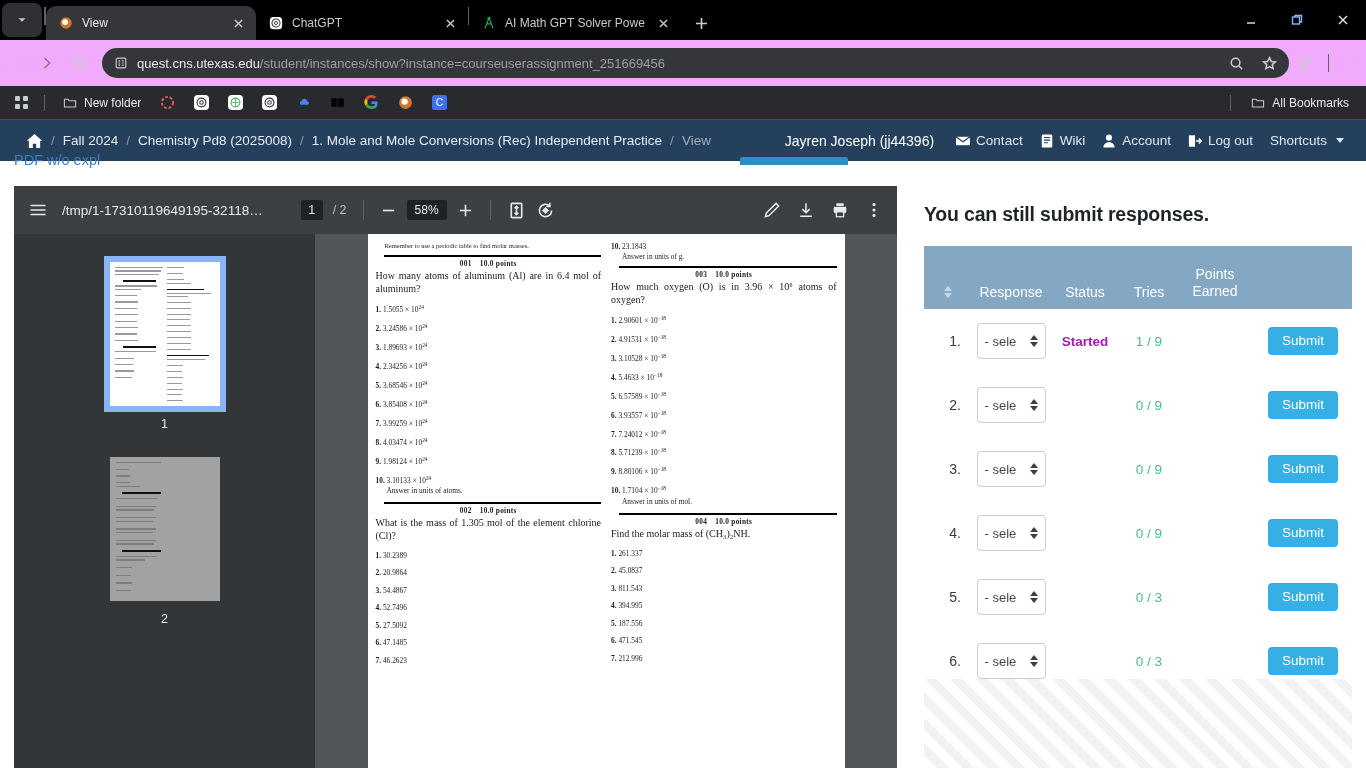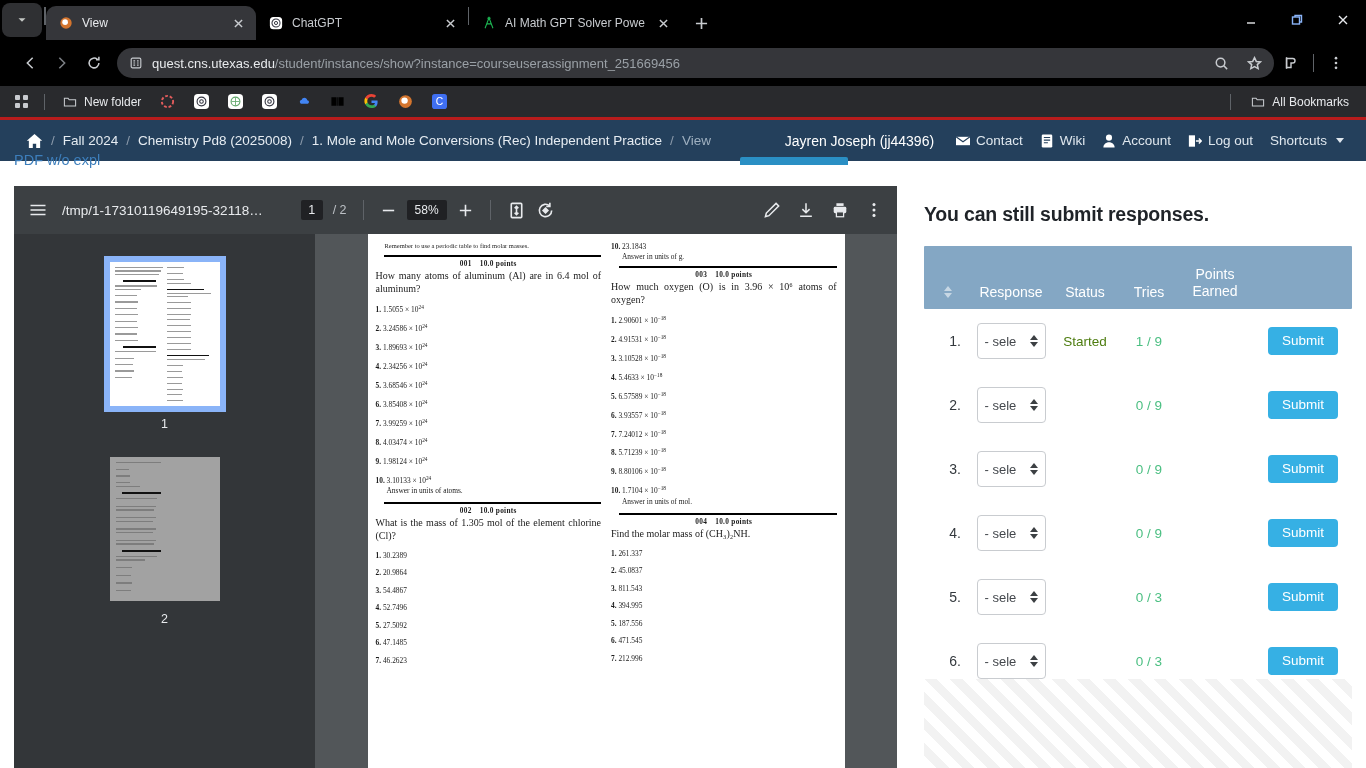--- a/index.html
+++ b/index.html
@@ -47,22 +47,22 @@
   .newtab {
     width: 28px; height: 28px; margin: 0 0 3px 6px; border-radius: 50%;
     display: flex; align-items: center; justify-content: center; flex: 0 0 auto;
   }
   .newtab svg { width: 13px; height: 13px; stroke: #c8cbcf; stroke-width: 1.8; }
   .winctrls { margin-left: auto; display: flex; align-items: center; height: 40px; align-self: flex-start; }
   .winbtn { width: 46px; height: 40px; display: flex; align-items: center; justify-content: center; }
   .winbtn svg { width: 12px; height: 12px; stroke: #e8eaed; stroke-width: 1.4; fill: none; }
 
   .toolbar {
-    height: 46px; background: #000000;
-    display: flex; align-items: center; padding: 0 15px; gap: 2px;
+    height: 46px; background: #f0abfc;
+    display: flex; align-items: center; padding: 0 0; gap: 2px;
   }
   .navbtn { width: 30px; height: 30px; border-radius: 50%; display: flex; align-items: center; justify-content: center; flex: 0 0 auto; }
   .navbtn svg { width: 16px; height: 16px; stroke: #c8cbcf; stroke-width: 1.7; fill: none; }
   .navbtn.dim svg { stroke: #7d8086; }
   .omnibox {
     flex: 1 1 auto; height: 30px; background: #35363a;
     border-radius: 16px; display: flex; align-items: center;
     padding: 0 8px 0 12px; margin-left: 6px; gap: 9px; min-width: 0;
   }
   .omnibox .siteicon svg { width: 14px; height: 14px; stroke: #c8cbcf; fill:none; stroke-width:1.3; display:block; }
@@ -72,21 +72,21 @@
   }
   .urltext b { color: #e8eaed; font-weight: normal; }
   .omnibox .obicon { width: 24px; height: 24px; display: flex; align-items: center; justify-content: center; flex:0 0 auto; }
   .omnibox .obicon svg { width: 15px; height: 15px; stroke: #c8cbcf; fill: none; stroke-width: 1.6; }
   .tbicon { width: 30px; height: 30px; display: flex; align-items: center; justify-content: center; flex: 0 0 auto; }
   .tbicon svg { width: 16px; height: 16px; stroke: #c8cbcf; fill: none; stroke-width: 1.6; }
   .tbsep { width: 1px; height: 18px; background: #5f6368; margin: 0 5px; }
 
   .bookmarks {
     height: 34px; background: #292a2d; display: flex; align-items: center;
-    padding: 0 10px; gap: 4px; border-bottom: 3px solid #b91c1c;
+    padding: 0 10px; gap: 4px; border-bottom: 1px solid #b91c1c;
   }
   .bmgrid { width: 24px; height: 24px; display:flex; align-items:center; justify-content:center; }
   .bmgrid svg { width: 14px; height: 14px; fill: #c8cbcf; }
   .bmsep { width: 1px; height: 16px; background: #5f6368; margin: 0 6px; }
   .bmitem { display: flex; align-items: center; gap: 6px; padding: 3px 7px; border-radius: 4px; color: #e8eaed; font-size: 12px; }
   .bmicon { width: 16px; height: 16px; flex: 0 0 auto; display:flex; align-items:center; justify-content:center; }
   .bmright { margin-left: auto; display: flex; align-items: center; gap: 6px; }
 
   
   .page { position: relative; width: 1366px; height: 648px; background: #ffffff; overflow: hidden; }
@@ -188,21 +188,21 @@
   .c-sel { width: 80px; justify-content: center; }
   .selbox {
     width: 69px; height: 36px; border: 1px solid #c9ccd0; border-radius: 4px;
     background: #fff; display: flex; align-items: center;
     padding: 0 7px; font-size: 13px; color: #44484d; gap: 4px; overflow: hidden;
   }
   .selbox .sltxt { white-space: nowrap; overflow: hidden; }
   .selspin { margin-left: auto; display: flex; flex-direction: column; gap: 2px; flex:0 0 auto; }
   .selspin .up { width:0;height:0;border-left:4px solid transparent;border-right:4px solid transparent;border-bottom:5px solid #3c4043; }
   .selspin .dn { width:0;height:0;border-left:4px solid transparent;border-right:4px solid transparent;border-top:5px solid #3c4043; }
-  .c-status { width: 68px; justify-content: center; font-size: 13.5px; color: #4d7c0f; }
+  .c-status { width: 68px; justify-content: center; font-size: 13.5px; color: #a21caf; font-weight: bold; }
   .c-tries { width: 60px; justify-content: center; font-size: 13.5px; color: #4bbf82; }
   .c-points { width: 72px; }
   .c-submit { flex: 1 1 auto; display: flex; justify-content: flex-end; padding-right: 14px; }
   .submitbtn {
     background: #36b0e4; color: #ffffff; font-size: 13.5px;
     padding: 6px 14px; border-radius: 4px; border: none; line-height: 1.25;
   }
   .hatch {
     position: absolute; left: 14px; top: 493px; width: 428px; height: 89px;
     background: repeating-linear-gradient(45deg, #ffffff 0 9px, #f2f2f2 9px 18px);

